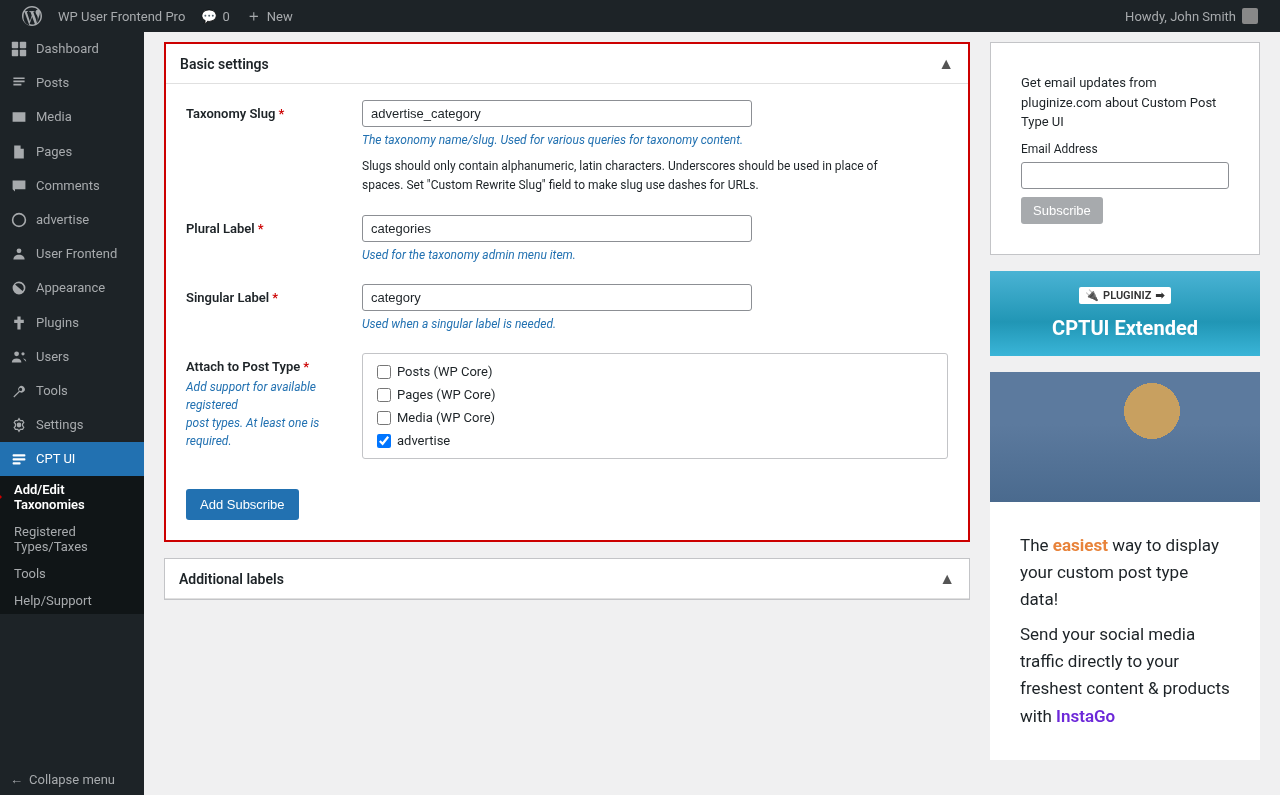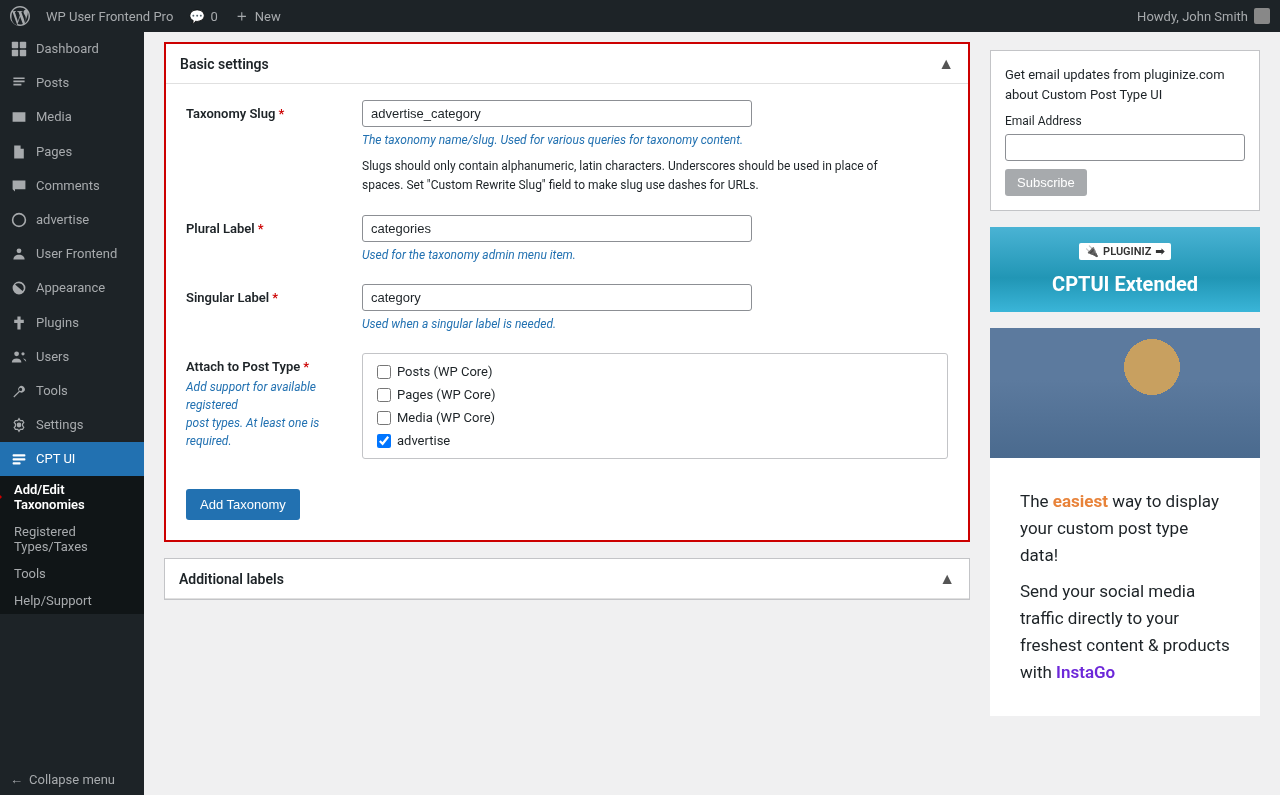--- a/index.html
+++ b/index.html
@@ -4,21 +4,21 @@
   <style>
     * { box-sizing: border-box; margin: 0; padding: 0; }
     body { font-family: -apple-system, BlinkMacSystemFont, "Segoe UI", Roboto, sans-serif; font-size: 13px; background: #f0f0f1; display: flex; flex-direction: column; height: 795px; overflow: hidden; }
 
     
     .top-bar {
       background: #1d2327;
       height: 32px;
       display: flex;
       align-items: center;
-      padding: 0 10px;
+      padding: 0 22px;
       color: #a7aaad;
       font-size: 13px;
       flex-shrink: 0;
     }
     .top-bar-left { display: flex; align-items: center; gap: 16px; }
     .top-bar-logo { display: flex; align-items: center; }
     .top-bar-logo svg { width: 20px; height: 20px; fill: #a7aaad; }
     .top-bar-item { display: flex; align-items: center; gap: 5px; color: #a7aaad; cursor: pointer; white-space: nowrap; }
     .top-bar-right { margin-left: auto; color: #a7aaad; }
     .plus-icon { font-size: 16px; }
@@ -206,25 +206,24 @@
     }
     .additional-panel .panel-header {
       background: #fff;
       border-bottom: 1px solid #e0e0e0;
     }
 
     
     .right-sidebar-box {
       background: #fff;
       border: 1px solid #c3c4c7;
-      padding: 14px;
+      padding: 30px;
       margin-bottom: 16px;
       font-size: 13px;
       color: #1d2327;
-      margin-top: 8px;
     }
     .right-sidebar-box .email-label {
       font-size: 12px;
       color: #1d2327;
       margin-bottom: 6px;
       font-weight: 400;
     }
     .right-sidebar-box .email-input {
       width: 100%;
       padding: 5px 8px;
@@ -550,21 +549,21 @@
                   <span>Media (WP Core)</span>
                 </label>
                 <label class="checkbox-item">
                   <input type="checkbox" checked="" style="">
                   <span>advertise</span>
                 </label>
               </div>
             </div>
 
             <div>
-              <button class="add-taxonomy-btn">Add Taxonomy</button>
+              <button class="add-taxonomy-btn">Add Subscribe</button>
             </div>
 
           </div>
         </div>
 
         <div class="additional-panel">
           <div class="panel-header">
             <span>Additional labels</span>
             <span class="panel-toggle">▲</span>
           </div>

